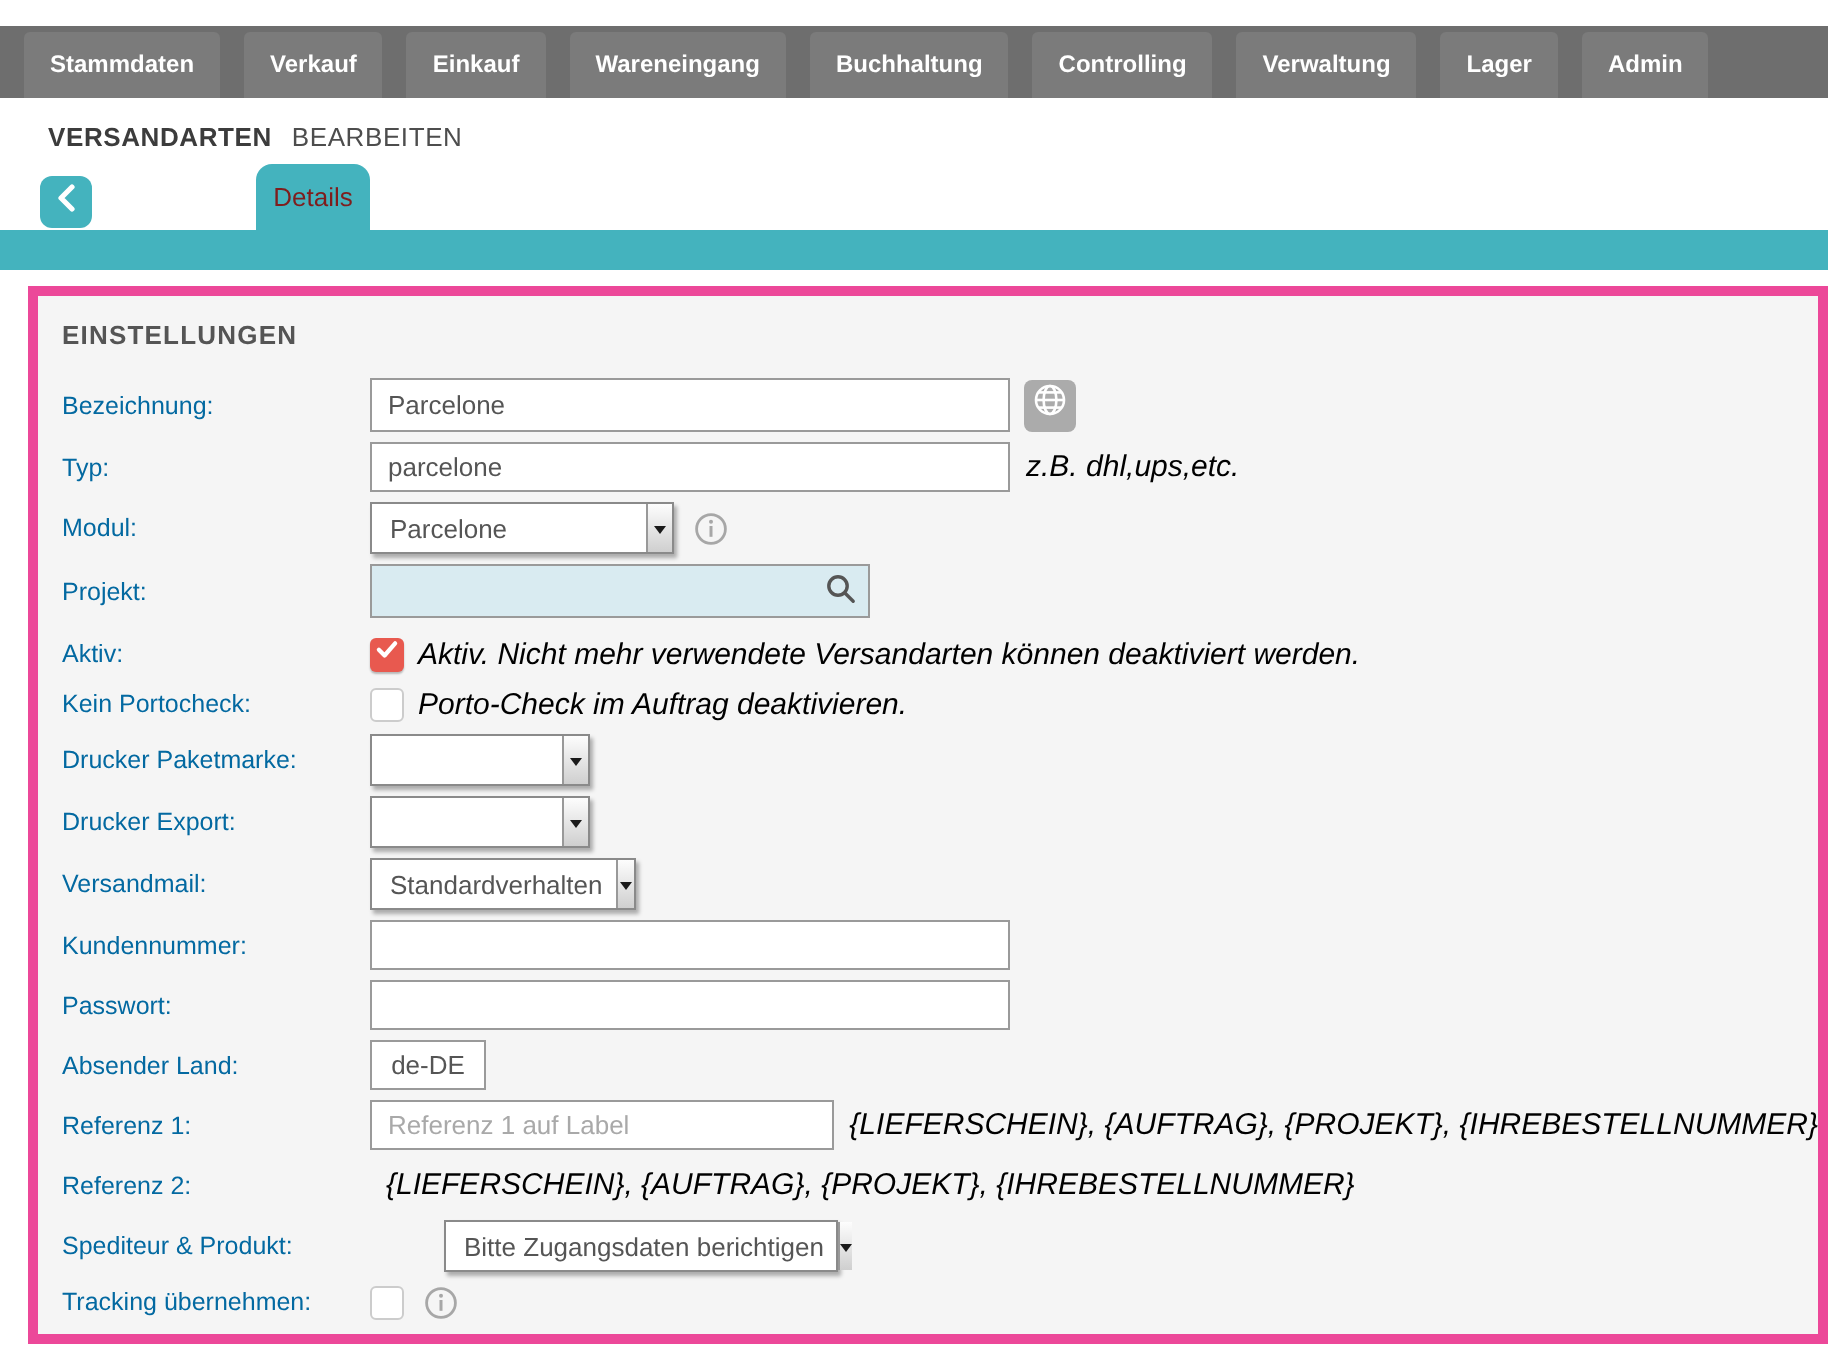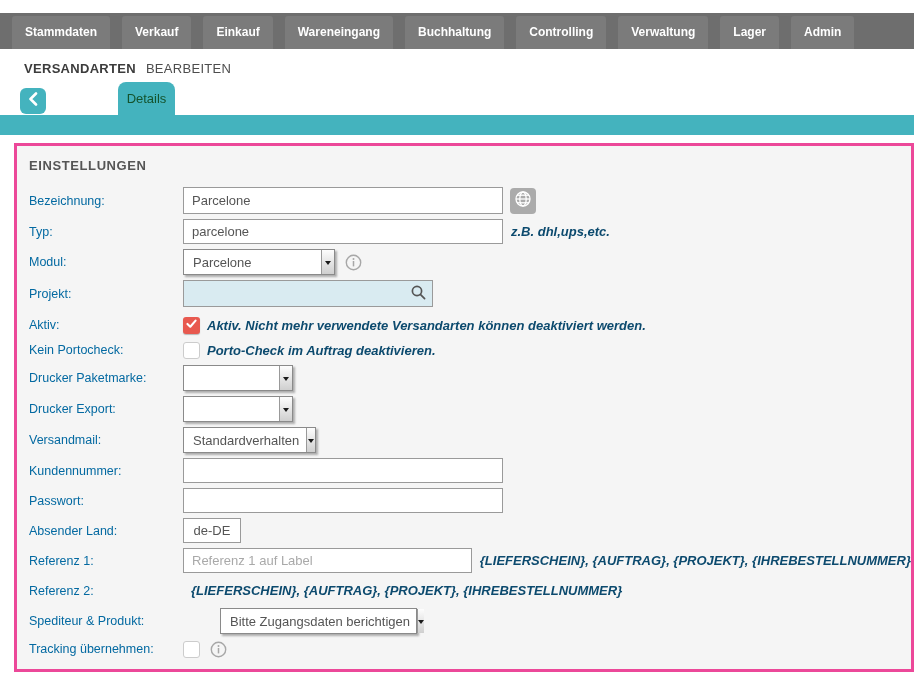--- a/index.html
+++ b/index.html
@@ -17,29 +17,29 @@
   
   .crumbs { padding:12px 0 6px 24px; font-size:13px; letter-spacing:.3px; }
   .crumb-module { font-weight:bold; color:#3c3c3c; }
   .crumb-action { color:#4d4d4d; margin-left:6px; }
 
   
   .tabrow { position:relative; height:33px; }
   .back-btn { position:absolute; left:20px; top:6px; width:26px; height:26px;
               background:#44b3be; border-radius:6px; display:flex; align-items:center;
               justify-content:center; cursor:pointer; }
-  .tab-details { position:absolute; left:118px; top:0; width:57px; height:33px;
-                 background:#44b3be; border-radius:8px 8px 0 0; color:#14532d;
+  .tab-details { position:absolute; left:128px; top:0; width:57px; height:33px;
+                 background:#44b3be; border-radius:8px 8px 0 0; color:#7f1d1d;
                  font-size:13px; display:flex; align-items:center; justify-content:center;
                  cursor:pointer; }
   .tealbar { height:20px; background:#44b3be; }
 
   
   .panel { margin:8px 0 0 14px; width:calc(100% - 14px); height:529px;
-           background:#f5f5f5; border:3px solid #ec4899; padding:12px 0 0 12px;
+           background:#f5f5f5; border:5px solid #ec4899; padding:12px 0 0 12px;
            overflow:hidden; }
   .panel-title { font-size:13px; font-weight:bold; color:#555; letter-spacing:.6px;
                  margin-bottom:14px; }
 
   .row { display:flex; align-items:center; min-height:25px; margin-bottom:5px; }
   .row > label { flex:0 0 154px; font-size:12.5px; color:#0369a1; }
 
   .input { height:25px; border:1px solid #9a9a9a; background:#fff; color:#555;
            font-family:"Liberation Sans", sans-serif; font-size:13px; padding:0 8px;
            outline:none; }
@@ -62,22 +62,22 @@
   .sel .sel-arrow::after { content:""; width:0; height:0; border:3.5px solid transparent;
                            border-top:4.5px solid #1a1a1a; margin-top:5px; }
   .w152{width:152px;} .w110{width:110px;} .w133{width:133px;} .w197{width:197px;margin-left:37px;}
 
   
   .cb { width:17px; height:17px; border-radius:3px; flex:0 0 17px; cursor:pointer; }
   .cb-off { background:#fff; border:1px solid #ccc; }
   .cb-on  { background:#e8594f; display:flex; align-items:center; justify-content:center;
             box-shadow:0 1px 1px rgba(0,0,0,.25); }
 
-  .hint { font-style:italic; font-size:13px; color:#0c4a6e; margin-left:8px;
-          white-space:nowrap;font-weight:bold; }
+  .hint { font-style:italic; font-size:15px; color:#000000; margin-left:8px;
+          white-space:nowrap; }
   .cb-hint { margin-left:7px; }
 
   .icon-btn { width:26px; height:26px; background:#ababab; border-radius:4px;
               margin-left:7px; display:flex; align-items:center; justify-content:center;
               cursor:pointer; }
   .info { margin-left:10px; display:flex; align-items:center; cursor:pointer; }
 </style>
 </head>
 <body>
 

